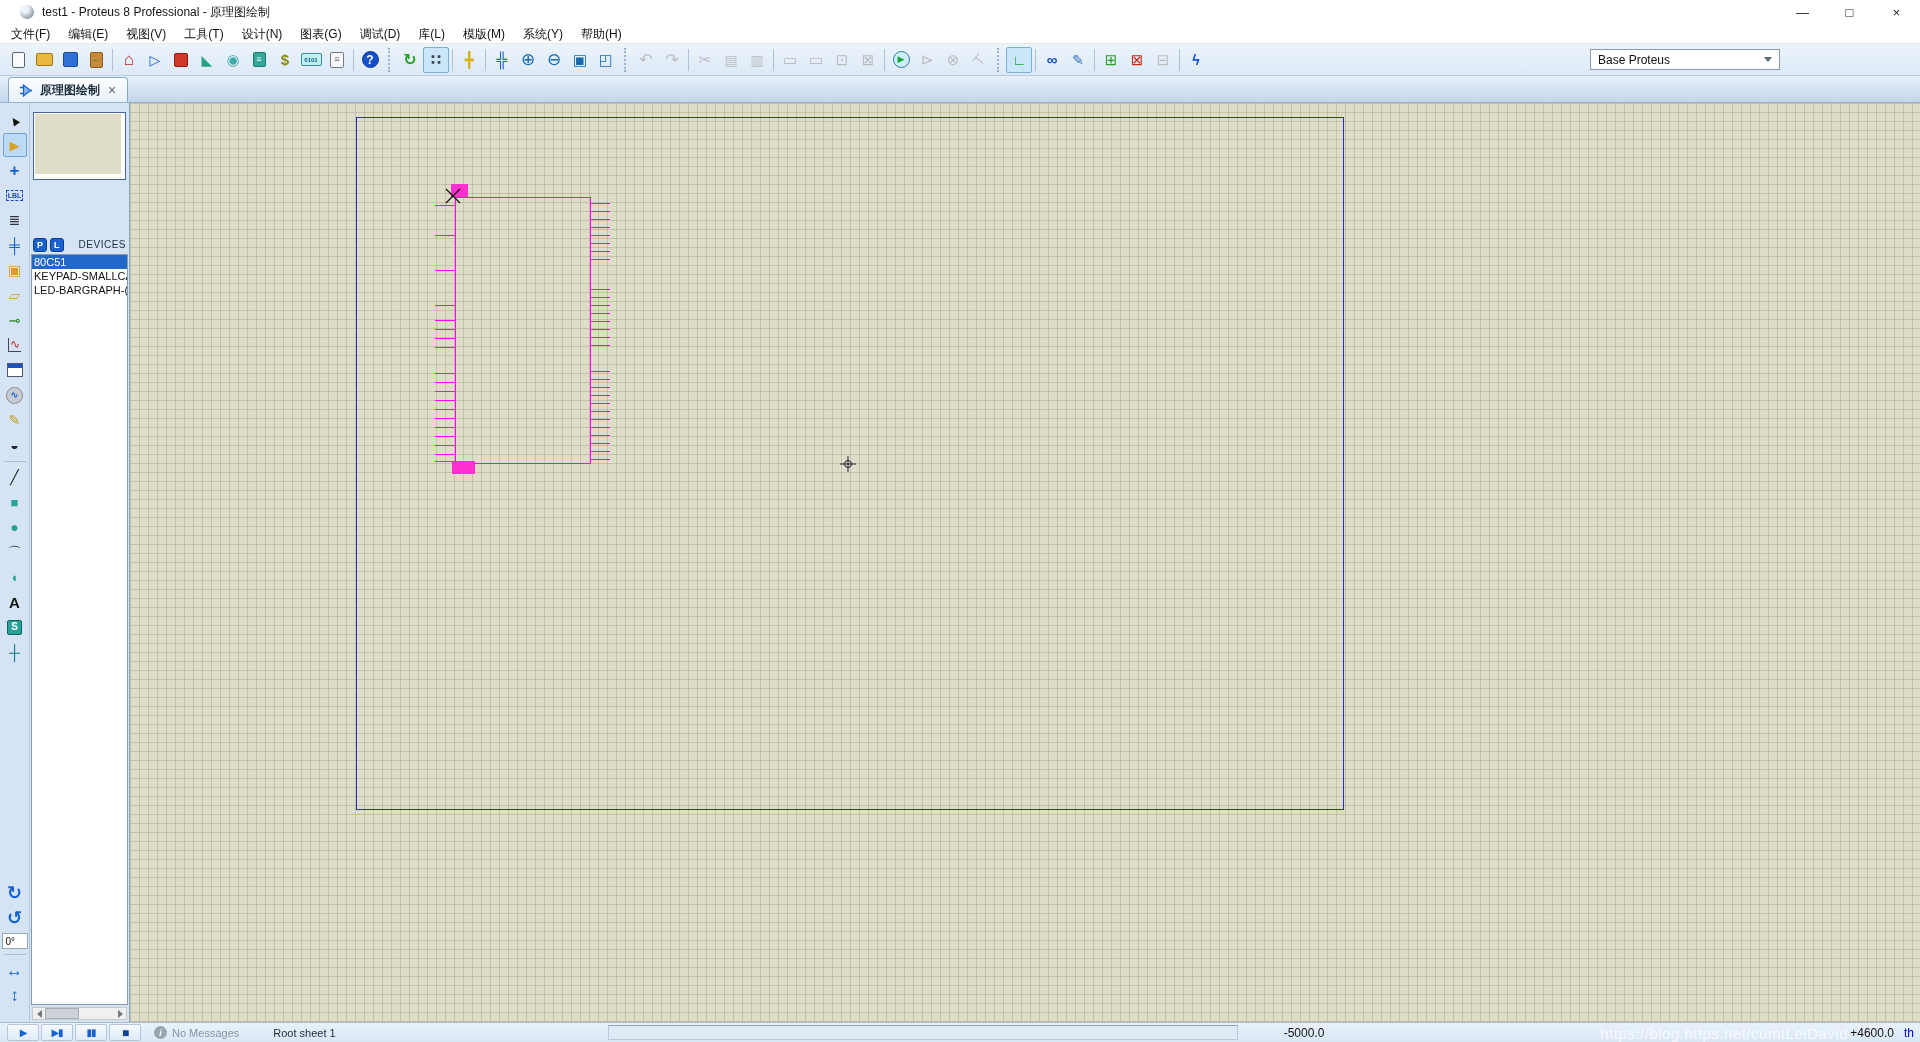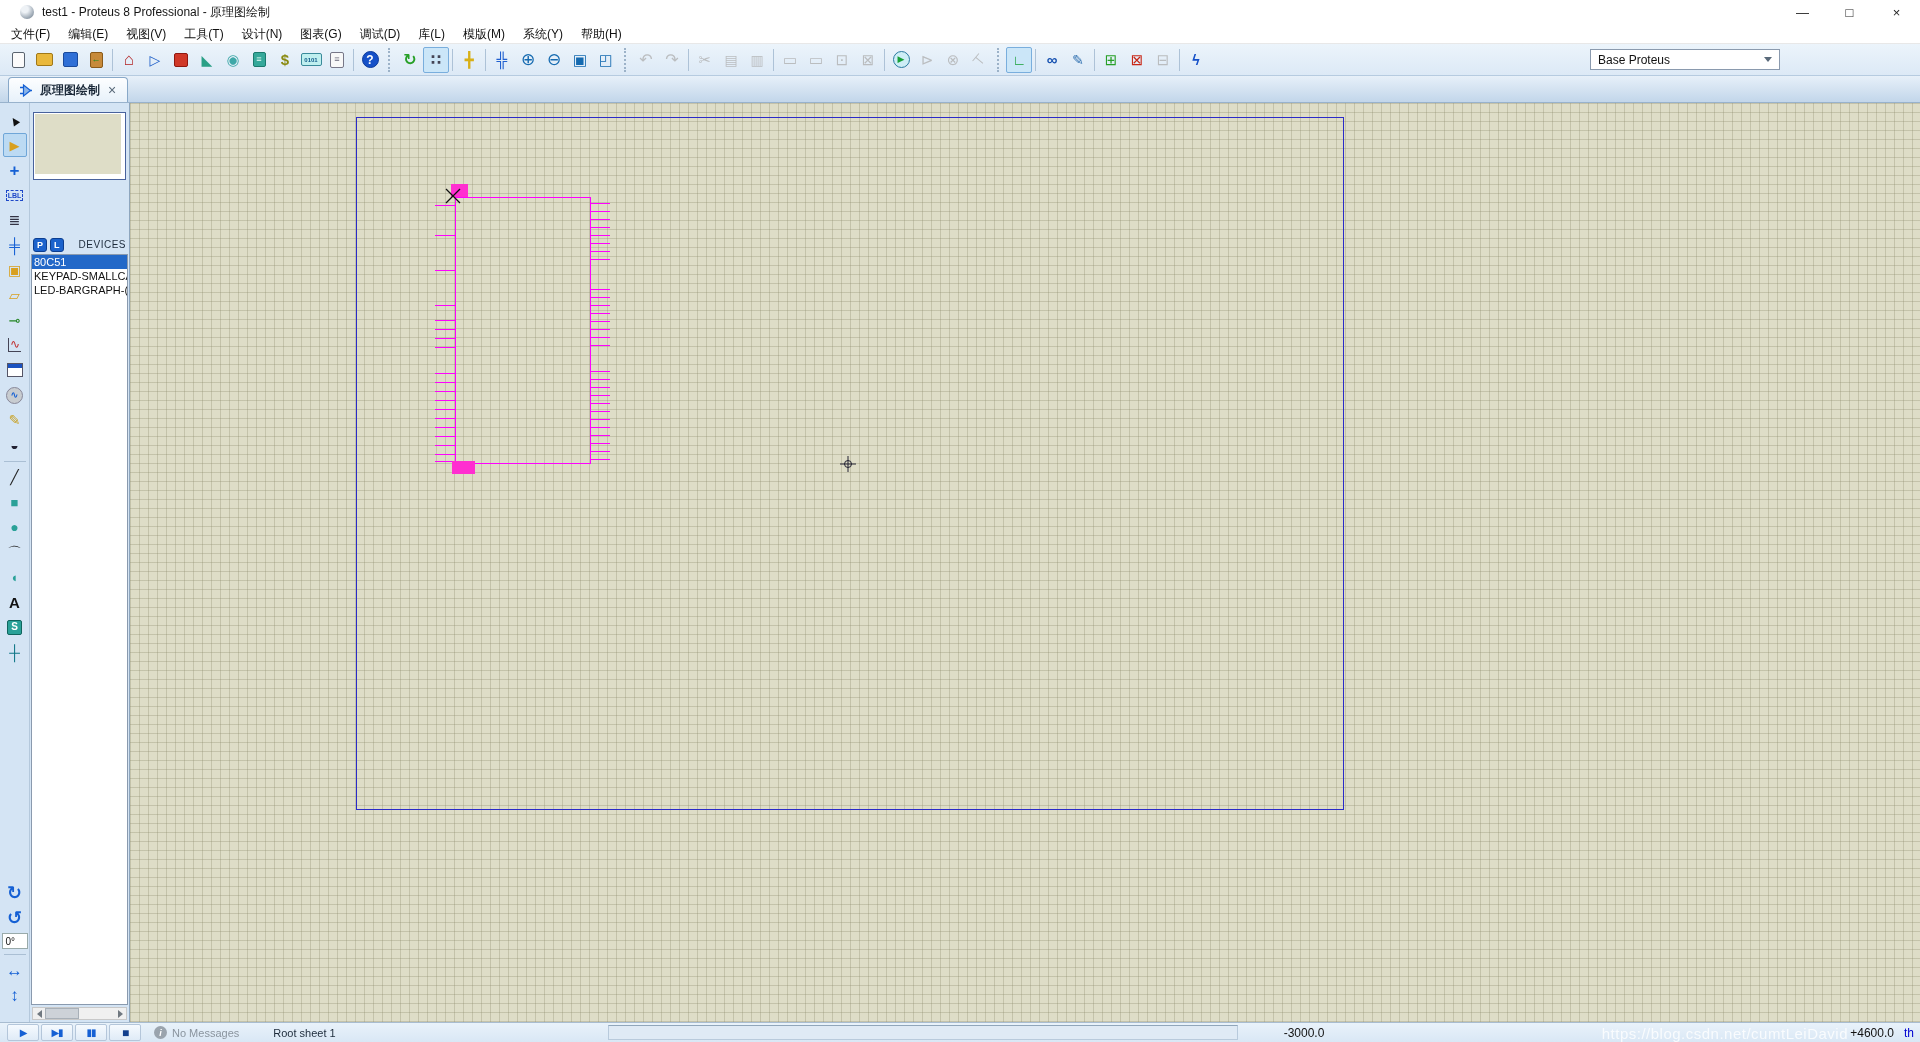--- a/index.html
+++ b/index.html
@@ -485,17 +485,17 @@
         <span>▮▮</span>
       </div>
       <div class="pbtn stop">
         <span>■</span>
       </div>
     </div>
   <div class="infoicon">i</div>
   <span class="msgtext">No Messages</span>
   <span class="sheettext">Root sheet 1</span>
   <div class="recessed"></div>
-  <span class="coordx">-3000.0</span>
+  <span class="coordx">-5000.0</span>
   <span class="coordy">+4600.0</span>
   <span class="units">th</span>
-  <div class="watermark">https://blog.csdn.net/cumtLeiDavid</div>
+  <div class="watermark">https://blog.https.net/cumtLeiDavid</div>
 </div>
 
 </body></html>

